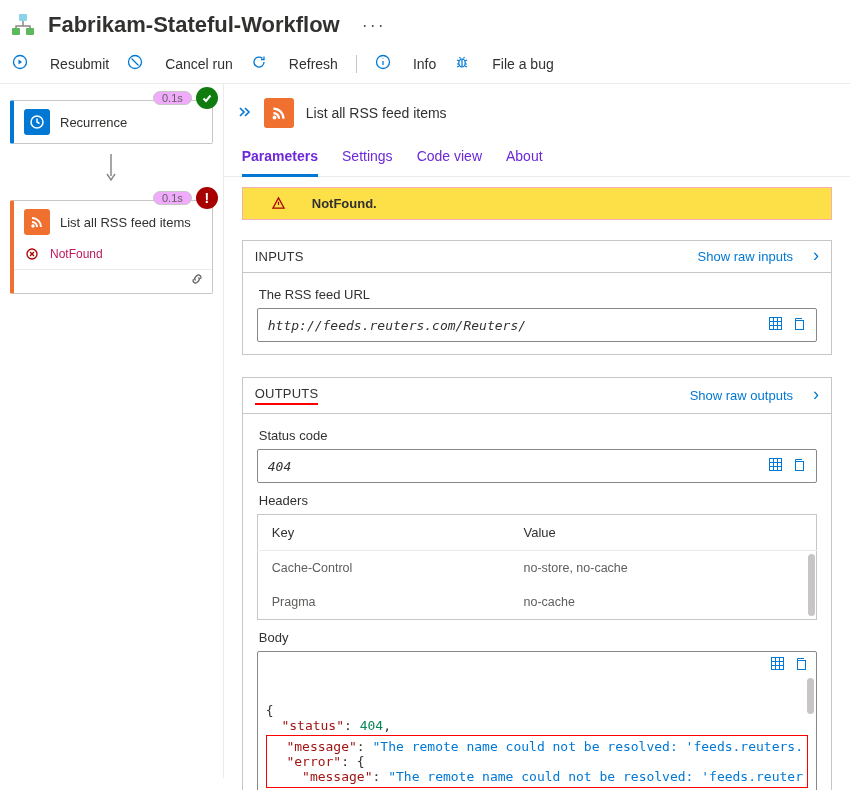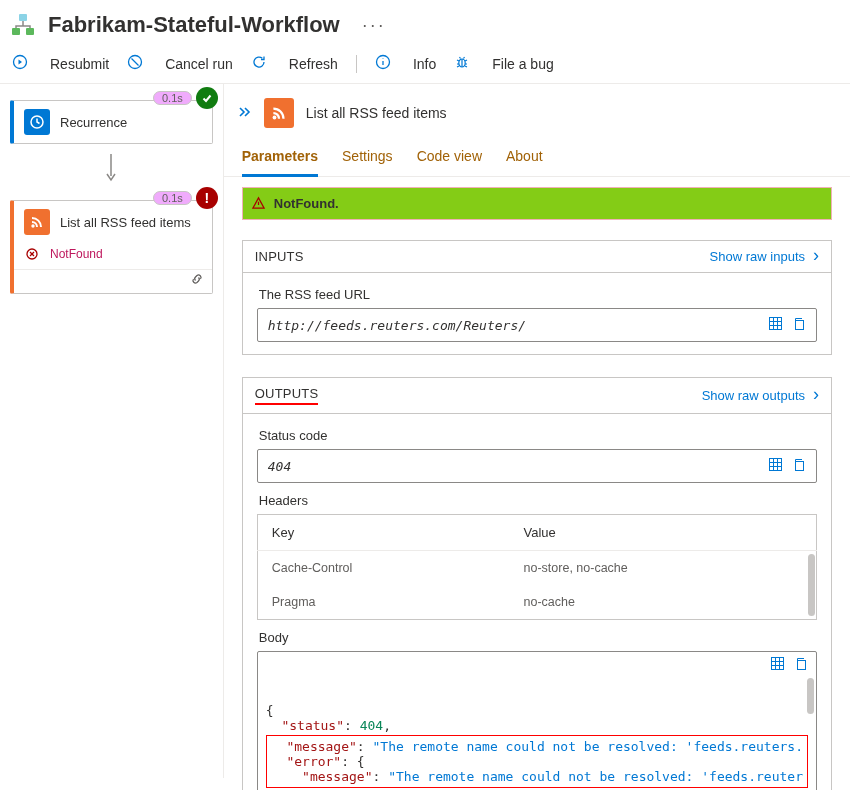--- a/index.html
+++ b/index.html
@@ -34,32 +34,32 @@
   .node-footer { display:flex; justify-content:flex-end; padding: 2px 8px 4px 8px; border-top: 1px solid #edebe9; }
   .connector { display:flex; justify-content:center; padding: 4px 0 18px 0; }
   .connector svg { width: 14px; height: 28px; }
 
   .right { flex: 1; padding: 0; }
   .right-header { display:flex; align-items:center; gap: 12px; padding: 14px 18px 10px 14px; }
   .collapse-chevrons { color:#0078d4; cursor:pointer; }
   .rss-box { width: 30px; height: 30px; background:#f0702f; border-radius: 3px; display:flex; align-items:center; justify-content:center; }
 
   .tabs { display:flex; gap: 24px; padding: 4px 18px 0 18px; border-bottom: 1px solid #edebe9; }
-  .tab { padding: 6px 0 10px 0; cursor:pointer; font-size: 14px; color:#a16207; }
+  .tab { padding: 6px 0 10px 0; cursor:pointer; font-size: 14px; color:#6d28d9; }
   .tab.active { font-weight:600; border-bottom: 3px solid #0078d4; margin-bottom: -1px; }
 
   .panel-pad { padding: 10px 18px; }
-  .alert { background:#84cc16; border:1px solid #f1b0b7; padding: 8px 8px; display:flex; align-items:center; gap:8px; font-size: 13px; }
+  .alert { background:#fde047; border:1px solid #f1b0b7; padding: 8px 28px; display:flex; align-items:center; gap:26px; font-size: 13px; }
   .alert svg { color:#a80000; }
 
   .section { border:1px solid #c8c6c4; margin-top: 20px; }
   .section-head { display:flex; justify-content:space-between; padding: 8px 12px; border-bottom: 1px solid #c8c6c4; align-items:center; }
   .section-title { font-size:13px; color:#323130; letter-spacing: .2px; }
   .section-title.redline { border-bottom: 2px solid #ff0000; padding-bottom: 2px; }
-  .link { color:#0078d4; display:inline-flex; align-items:flex-start; gap:8px; cursor:pointer; font-size: 13px; }
+  .link { color:#0078d4; display:inline-flex; align-items:flex-start; gap:20px; cursor:pointer; font-size: 13px; }
 
   .field-label { font-size: 13px; color:#323130; padding: 10px 2px 6px 2px; }
   .value-box { border:1px solid #8a8886; border-radius:2px; padding: 7px 10px; font-family: Consolas, monospace; font-size: 13px; display:flex; align-items:center; justify-content:space-between; gap: 6px; font-style: italic; }
   .value-box .tools { display:flex; gap:8px; color:#0078d4; }
   .tools svg { width:15px; height:15px; cursor:pointer; }
 
   table { width:100%; border:1px solid #c8c6c4; border-collapse: collapse; font-size: 13px; }
   th, td { text-align:left; padding: 10px 14px; }
   th { font-weight:400; border-bottom:1px solid #edebe9;}
   tbody tr td { color:#605e5c; font-size: 12.5px; }

